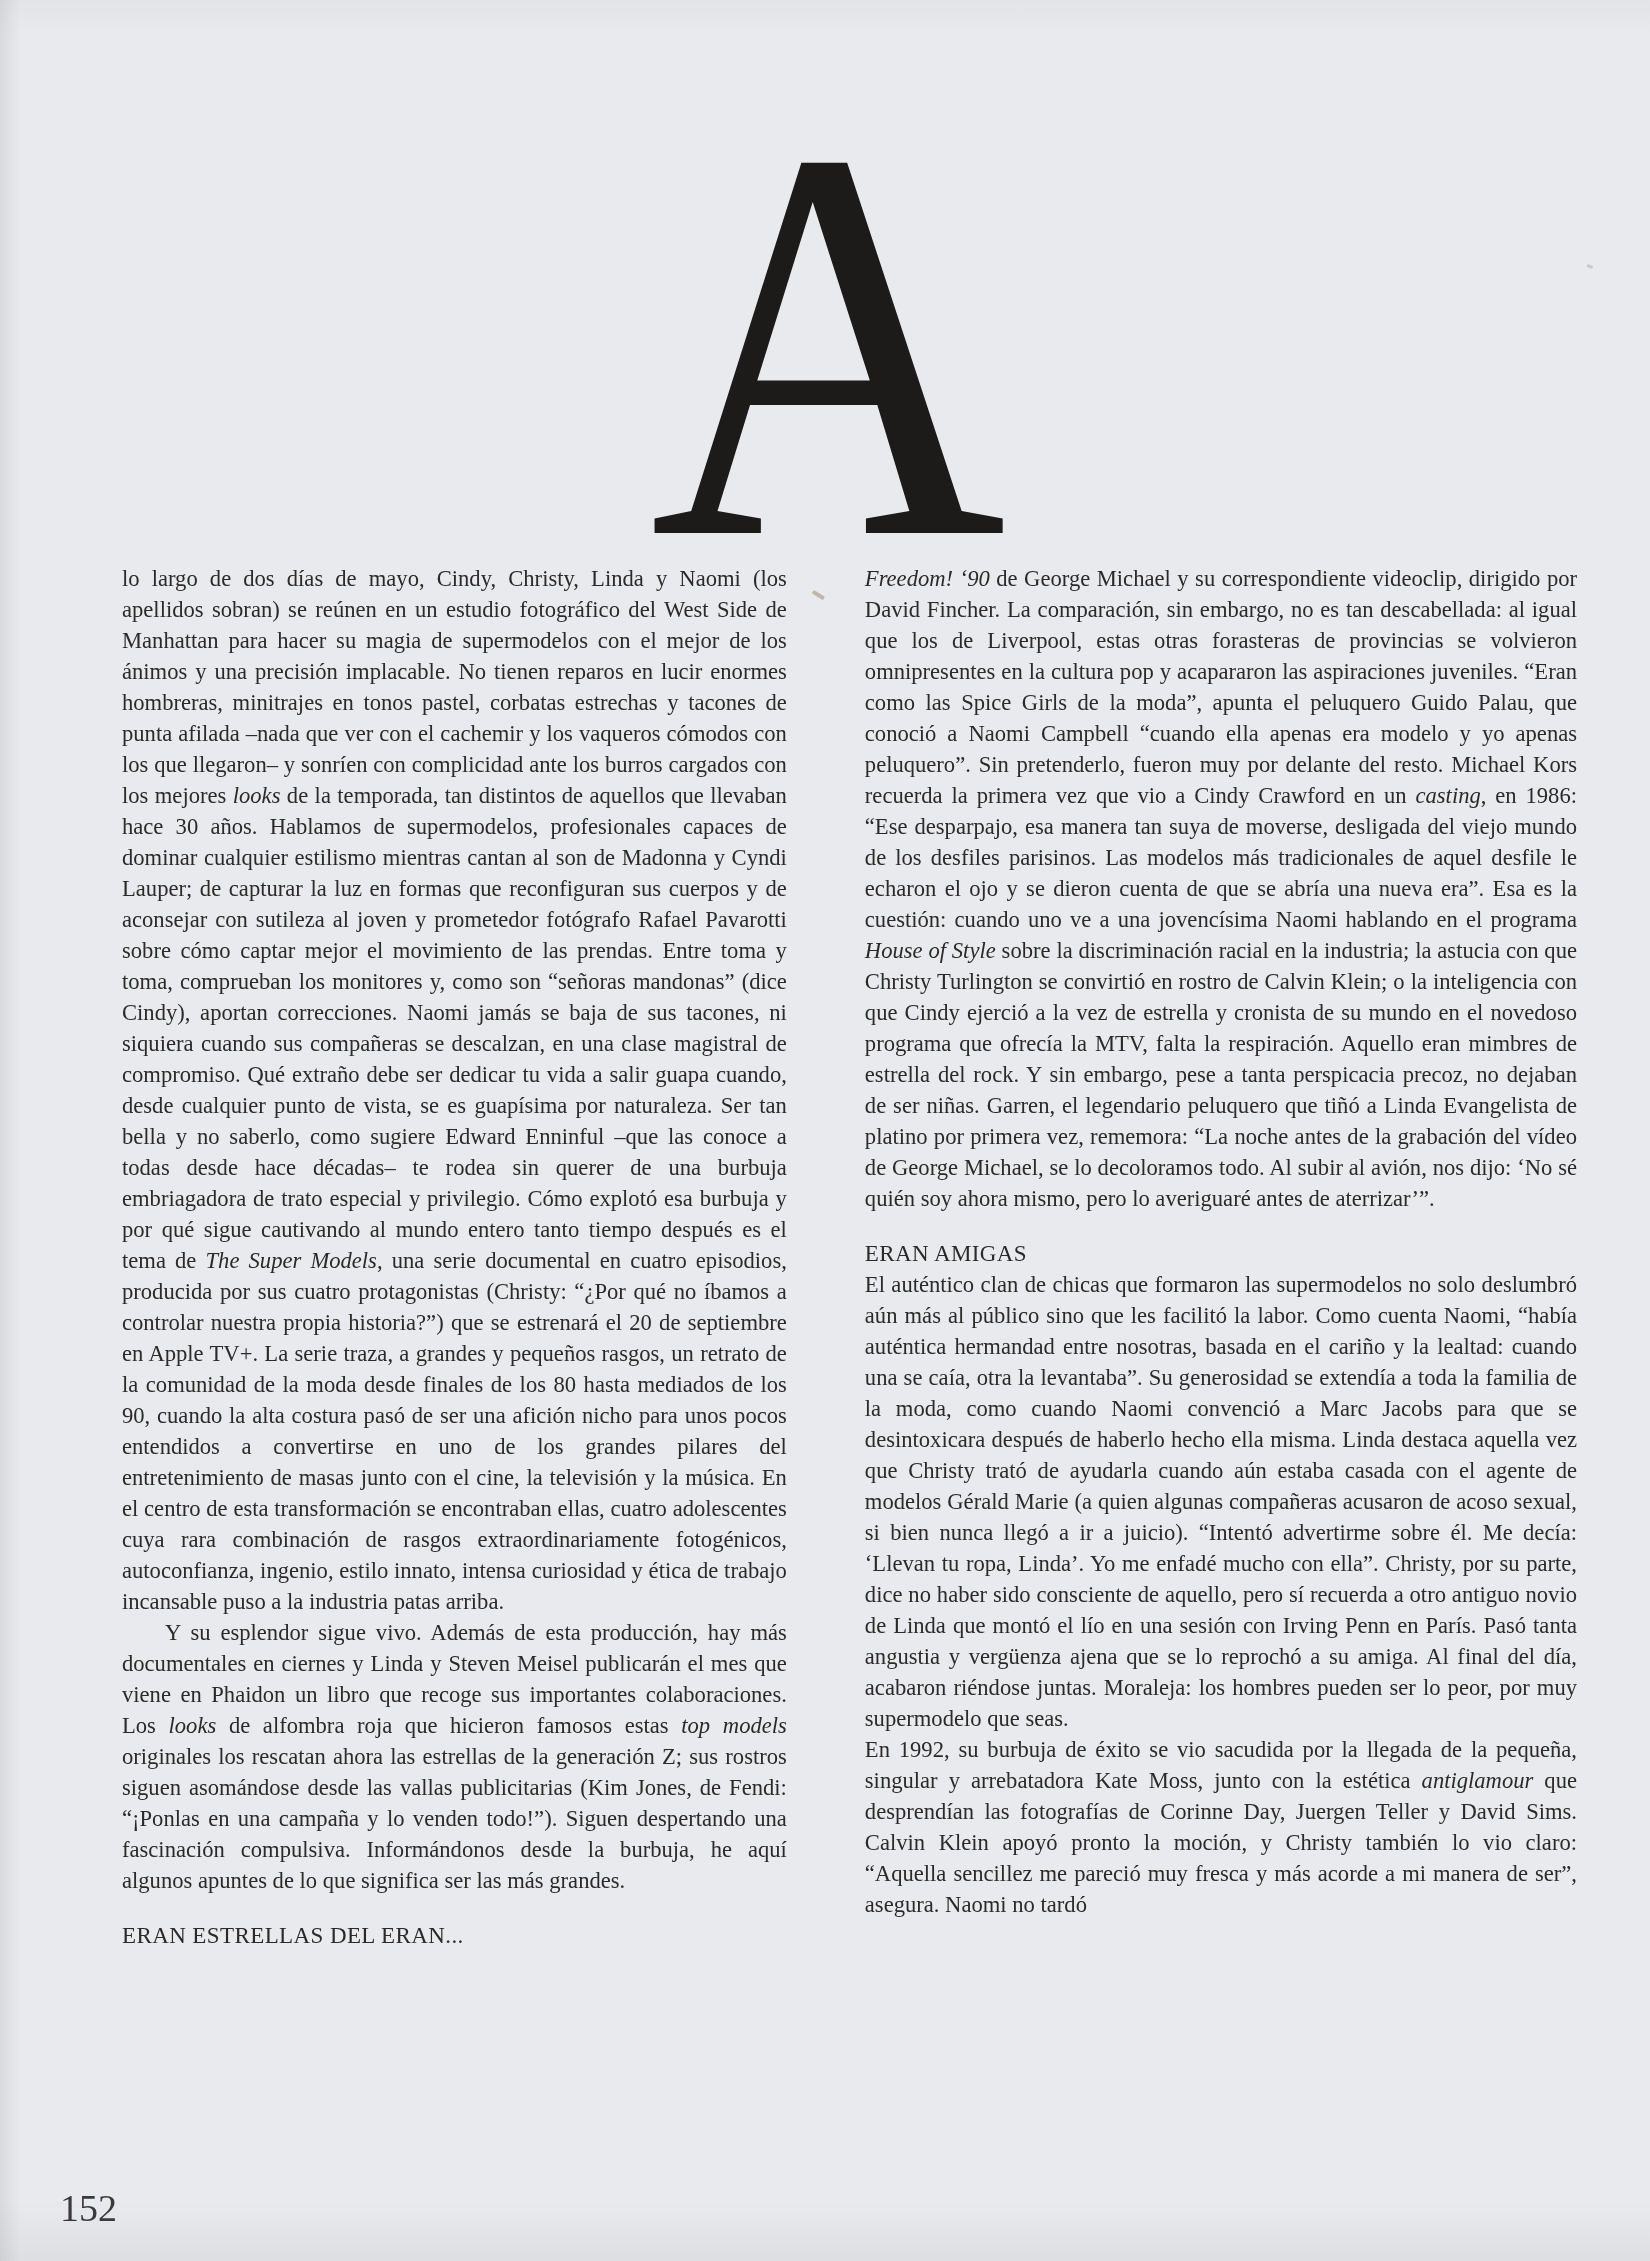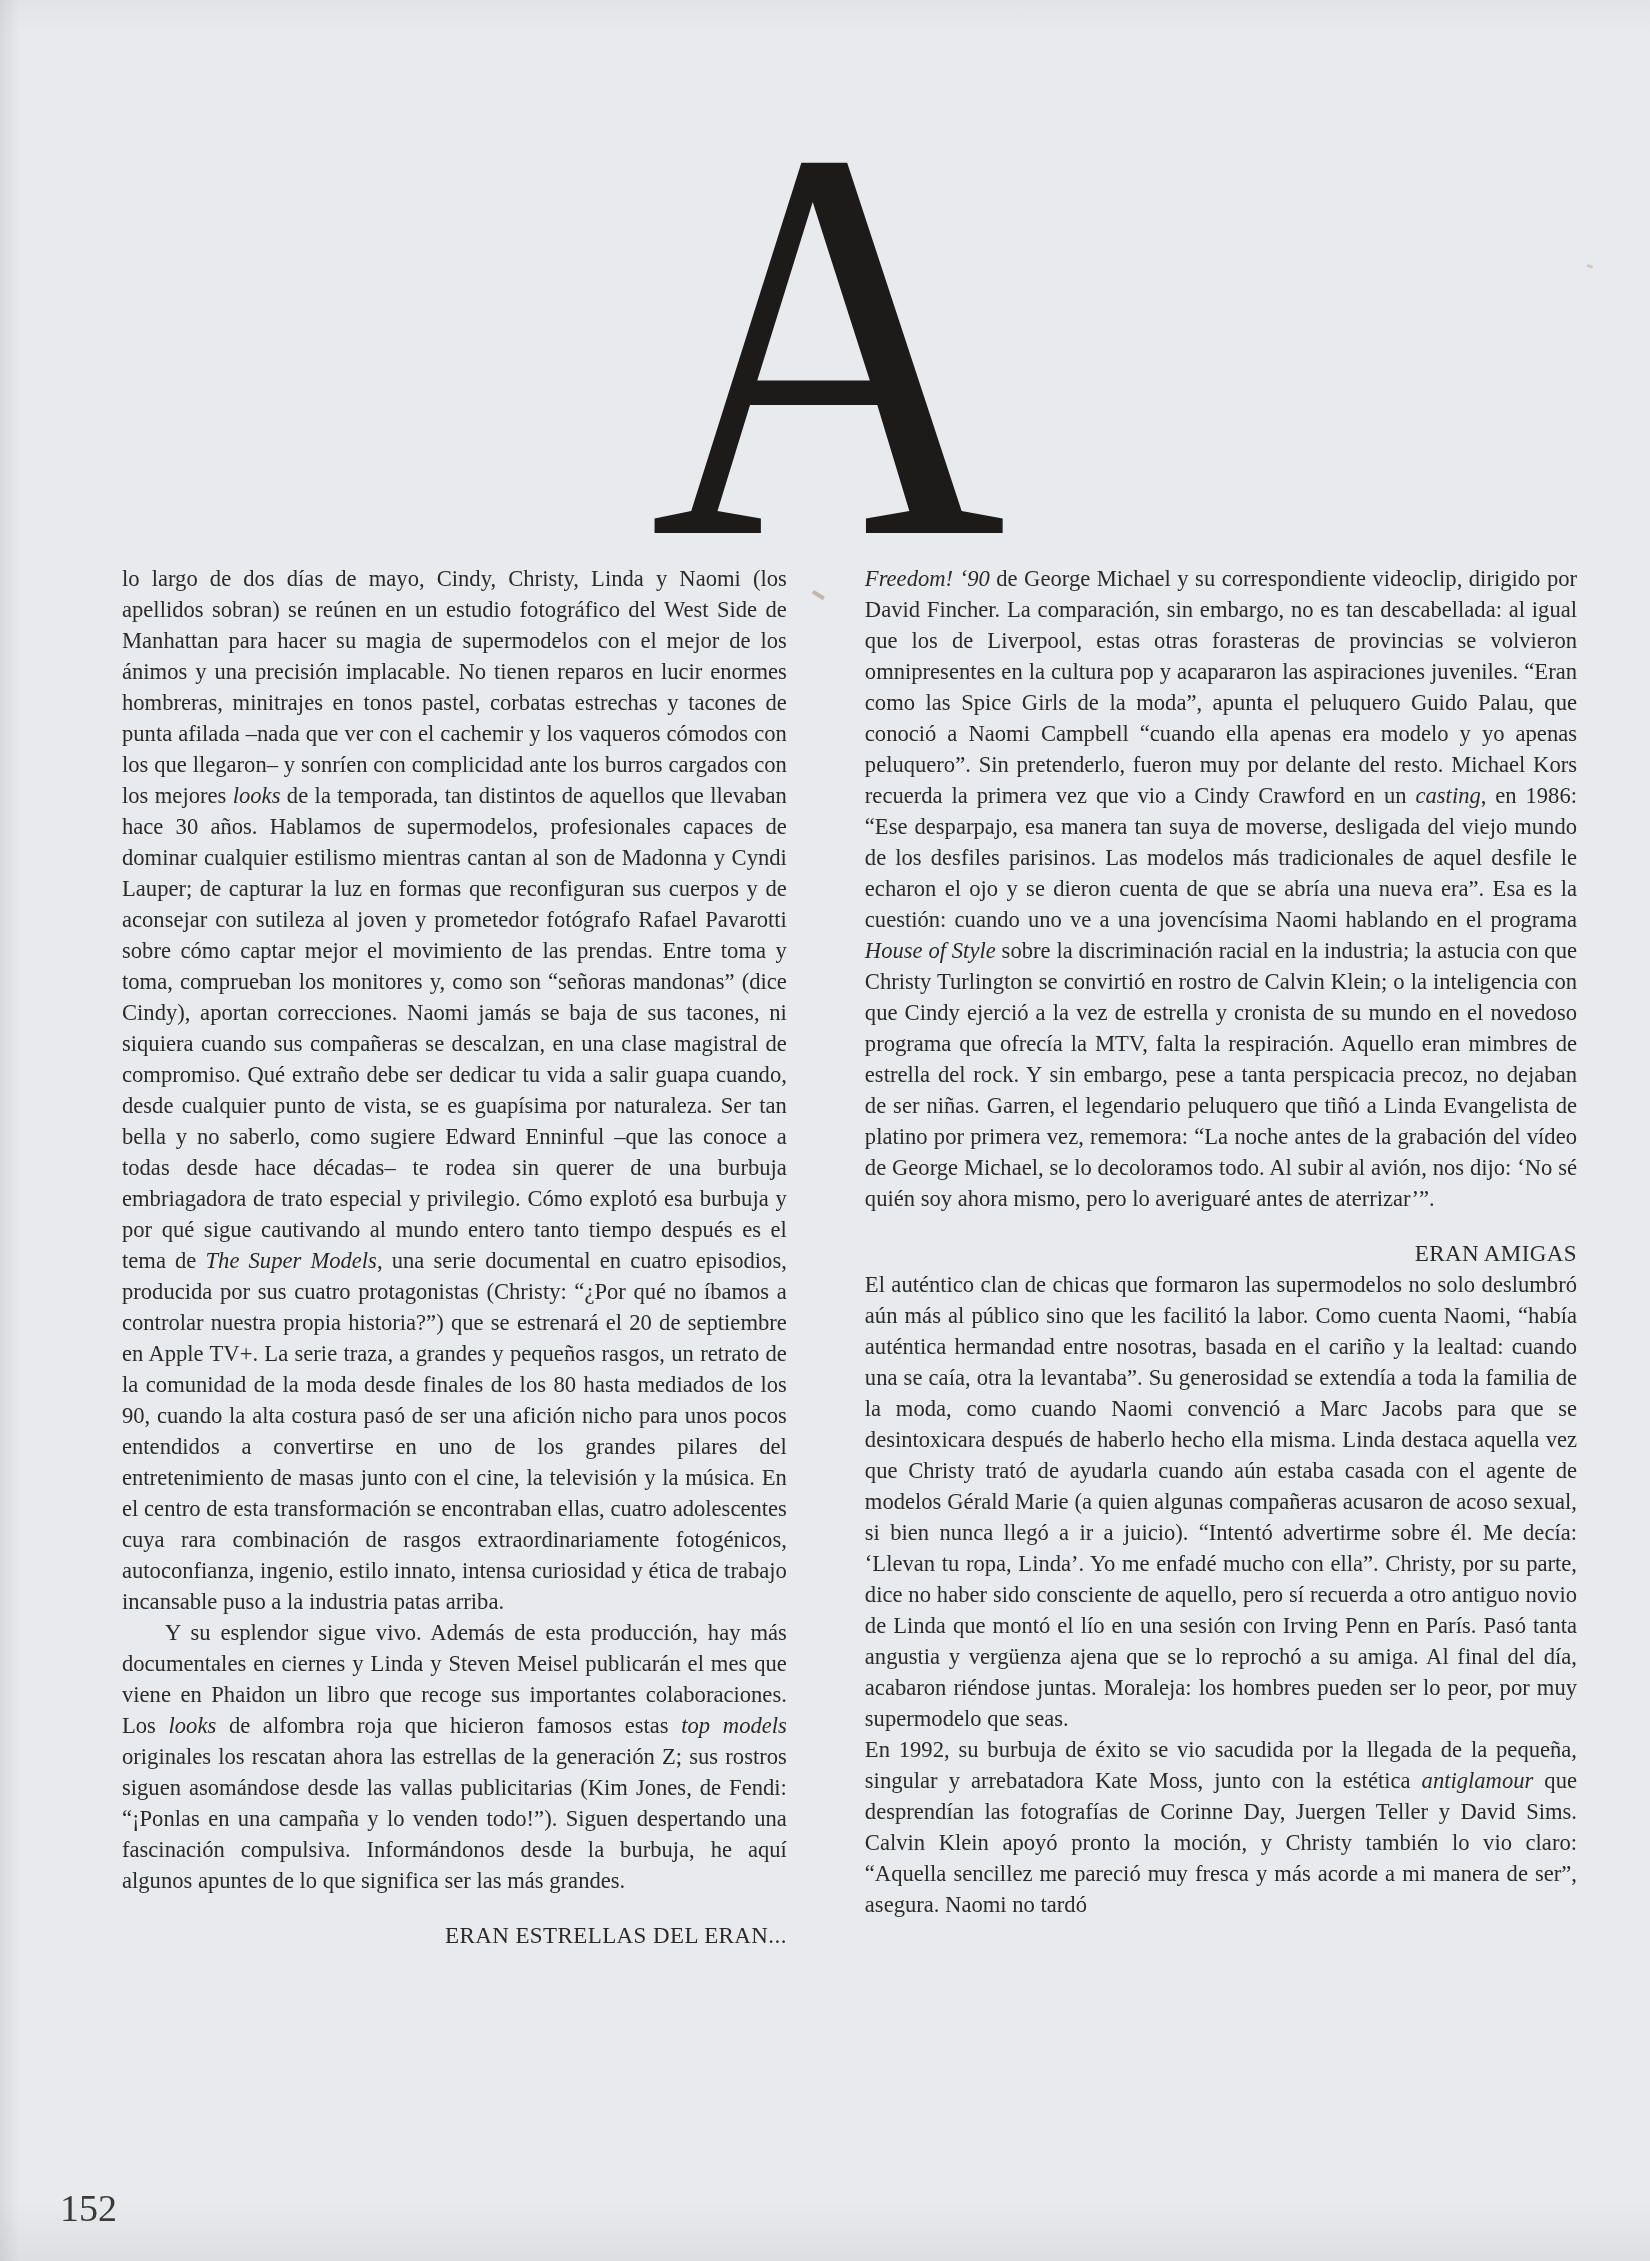--- a/index.html
+++ b/index.html
@@ -50,21 +50,21 @@
   .col-left  { width: 674px; }
   .col-right { width: 722px; }
   .col p { margin: 0; }
   .col p.indent { text-indent: 43px; }
   .col h3 {
     margin: 23.5px 0 0 0;
     font-size: 23px;
     line-height: 31px;
     font-weight: normal;
     letter-spacing: 0.4px;
-    text-align: right;
+    text-align: left;
     color: #2b2a28;
   }
   .col em { font-style: italic; font-family: Liberation Serif, serif; }
   .page-number {
     position: absolute;
     left: 60px;
     top: 2193px;
     font-size: 38px;
     line-height: 31px;
     color: #3b3a38;

